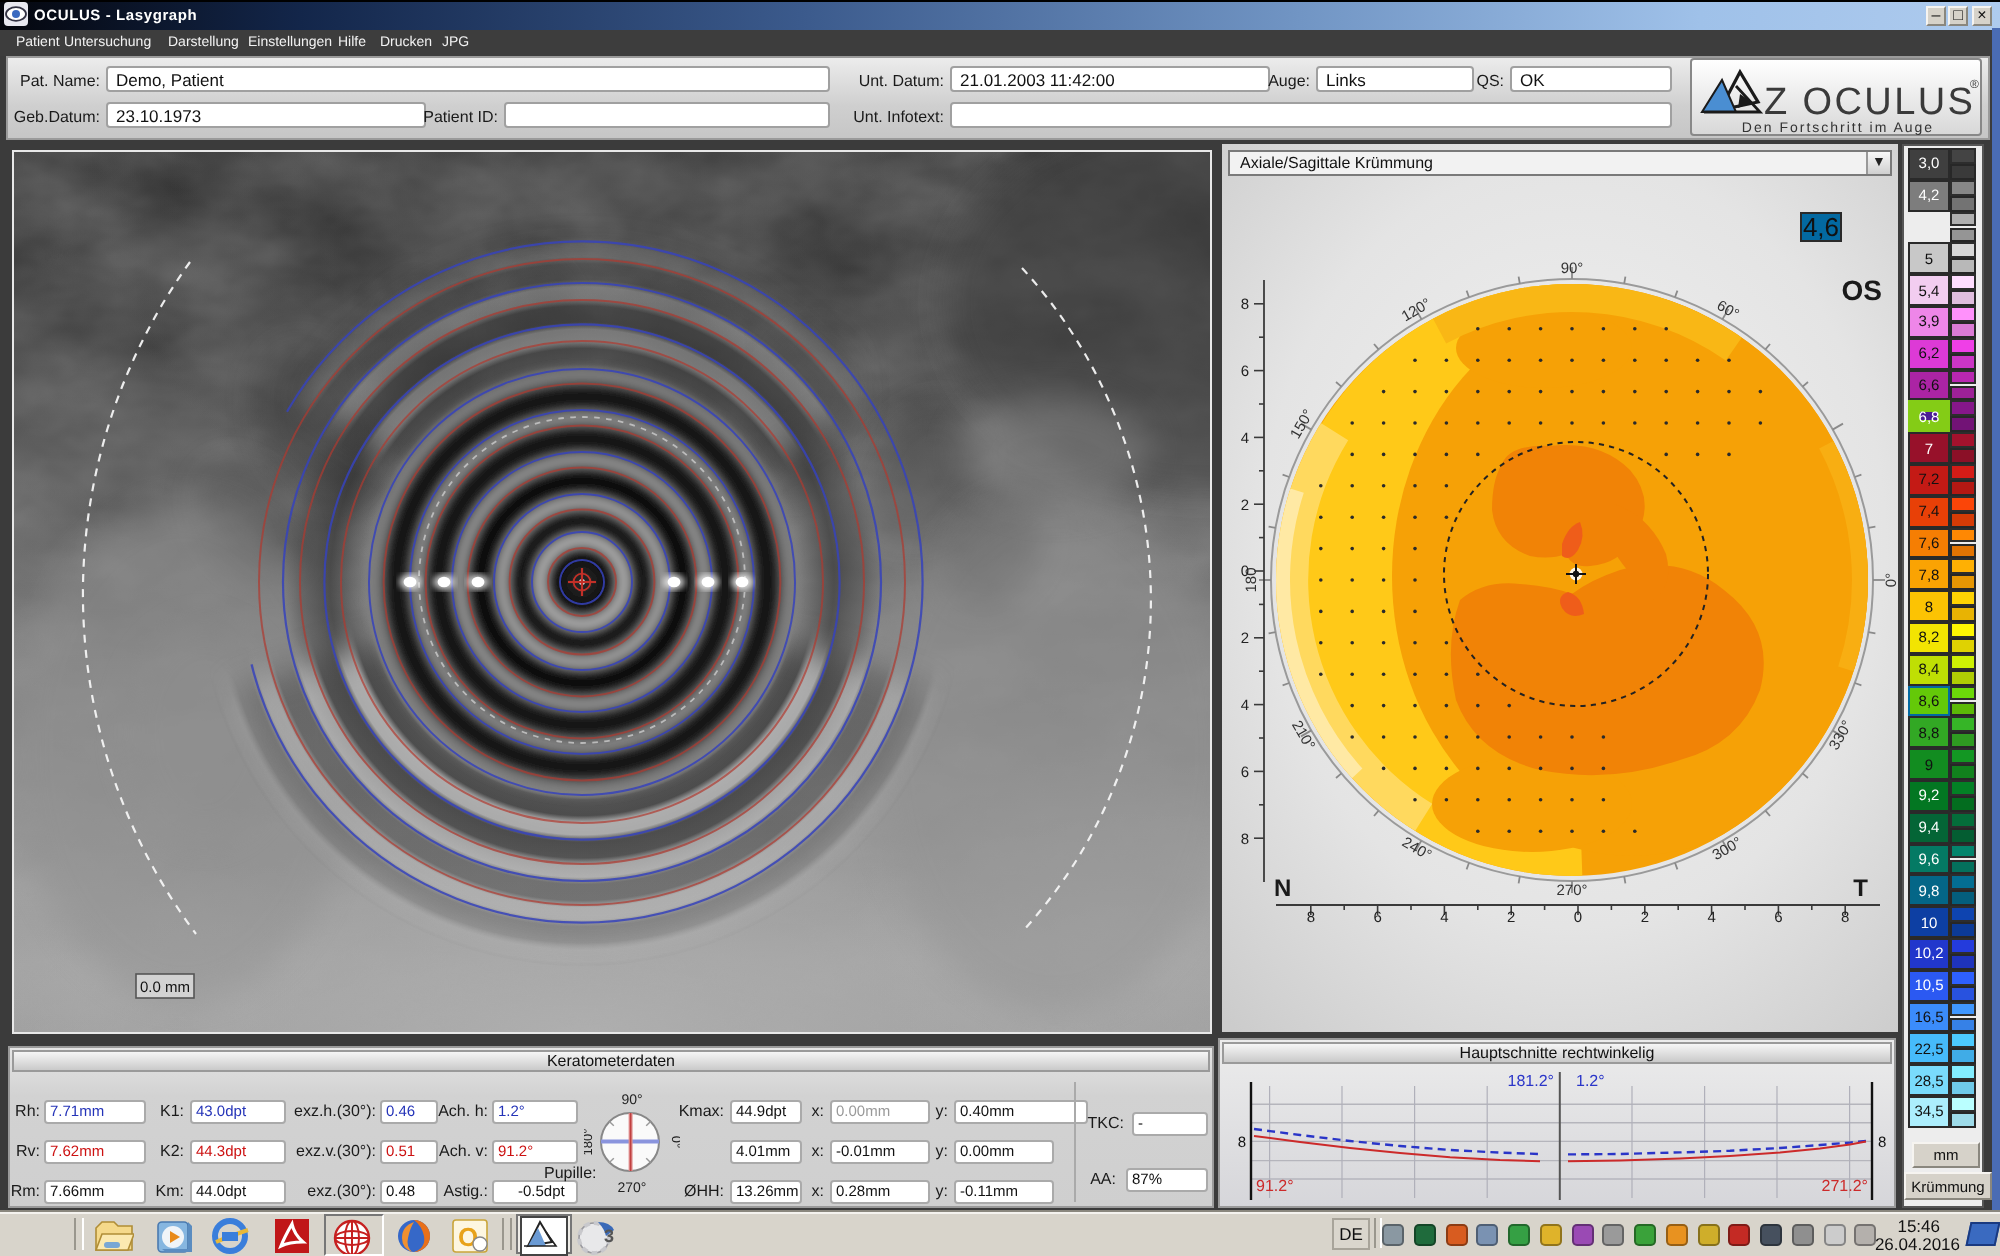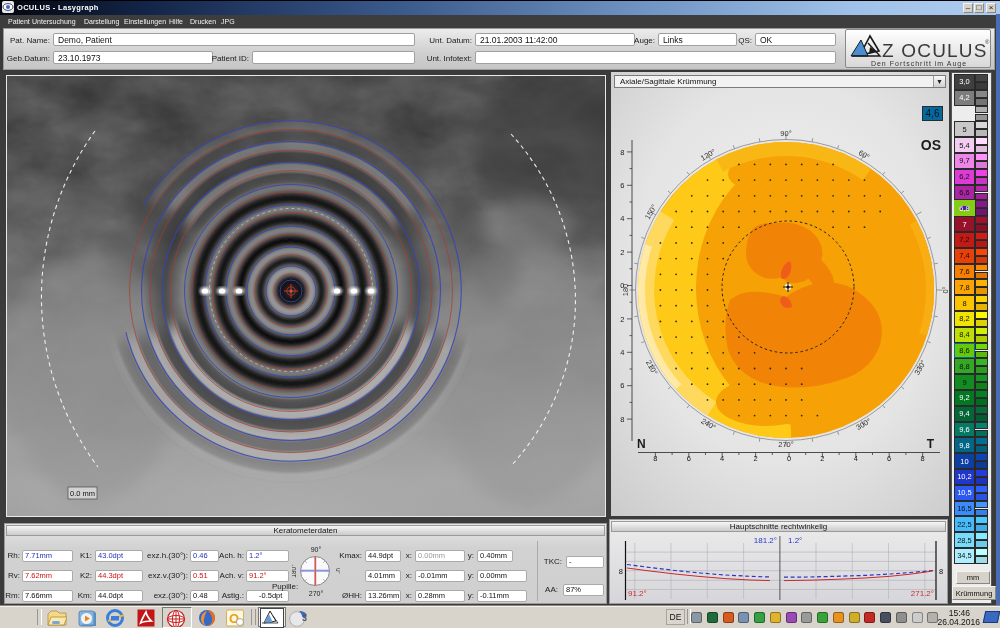--- a/index.html
+++ b/index.html
@@ -502,30 +502,30 @@
   </div>
 <div class="abs" style="left:614px;top:75px;width:332px;height:13px;background:#f2f2f2;border:1px solid #7a7a7a;box-sizing:border-box;font-size:8px;color:#111;line-height:11px;padding-left:5px">Axiale/Sagittale Krümmung</div>
 <div class="abs" style="left:933px;top:76px;width:12px;height:11px;background:linear-gradient(#f8f8f8,#d0d0d0);border-left:1px solid #999;box-sizing:border-box;text-align:center;font-size:7px;line-height:11px;color:#222">▼</div>
 <div style="position:absolute;left:951px;top:72px;width:41px;height:532px;background:#ededed;border:1px solid #555;box-sizing:border-box"></div>
 <div style="position:absolute;left:954px;top:74.0px;width:21px;height:15.8px;background:#3f3f3f;border:1px solid #2a2a2a;box-sizing:border-box;color:#fff;font-size:7.5px;display:flex;align-items:center;justify-content:center">3,0</div>
 <div style="position:absolute;left:975px;top:74.0px;width:13px;height:7.9px;background:#3f3f3f;border:1px solid #2a2a2a;box-sizing:border-box;filter:brightness(1.08)"></div>
 <div style="position:absolute;left:975px;top:81.9px;width:13px;height:7.9px;background:#3f3f3f;border:1px solid #2a2a2a;box-sizing:border-box;filter:brightness(0.92)"></div>
 <div style="position:absolute;left:954px;top:89.8px;width:21px;height:15.8px;background:#7d7d7d;border:1px solid #2a2a2a;box-sizing:border-box;color:#fff;font-size:7.5px;display:flex;align-items:center;justify-content:center">4,2</div>
 <div style="position:absolute;left:975px;top:89.8px;width:13px;height:7.9px;background:#7d7d7d;border:1px solid #2a2a2a;box-sizing:border-box;filter:brightness(1.08)"></div>
 <div style="position:absolute;left:975px;top:97.7px;width:13px;height:7.9px;background:#7d7d7d;border:1px solid #2a2a2a;box-sizing:border-box;filter:brightness(0.92)"></div>
-<div style="position:absolute;left:922px;top:105.6px;width:21px;height:15.8px;background:#0369a1;border:1px solid #2a2a2a;box-sizing:border-box;color:#111;font-size:10px;display:flex;align-items:center;justify-content:center">4,6</div>
+<div style="position:absolute;left:900px;top:105.6px;width:21px;height:15.8px;background:#0369a1;border:1px solid #2a2a2a;box-sizing:border-box;color:#111;font-size:13px;display:flex;align-items:center;justify-content:center">4,6</div>
 <div style="position:absolute;left:975px;top:105.6px;width:13px;height:7.9px;background:#a2a2a2;border:1px solid #2a2a2a;box-sizing:border-box;filter:brightness(1.08)"></div>
 <div style="position:absolute;left:975px;top:113.5px;width:13px;height:7.9px;background:#a2a2a2;border:1px solid #2a2a2a;box-sizing:border-box;filter:brightness(0.92)"></div>
 <div style="position:absolute;left:954px;top:121.4px;width:21px;height:15.8px;background:#c8c8c8;border:1px solid #2a2a2a;box-sizing:border-box;color:#111;font-size:7.5px;display:flex;align-items:center;justify-content:center">5</div>
 <div style="position:absolute;left:975px;top:121.4px;width:13px;height:7.9px;background:#c8c8c8;border:1px solid #2a2a2a;box-sizing:border-box;filter:brightness(1.08)"></div>
 <div style="position:absolute;left:975px;top:129.3px;width:13px;height:7.9px;background:#c8c8c8;border:1px solid #2a2a2a;box-sizing:border-box;filter:brightness(0.92)"></div>
 <div style="position:absolute;left:954px;top:137.2px;width:21px;height:15.8px;background:#f2cdf0;border:1px solid #2a2a2a;box-sizing:border-box;color:#111;font-size:7.5px;display:flex;align-items:center;justify-content:center">5,4</div>
 <div style="position:absolute;left:975px;top:137.2px;width:13px;height:7.9px;background:#f2cdf0;border:1px solid #2a2a2a;box-sizing:border-box;filter:brightness(1.08)"></div>
 <div style="position:absolute;left:975px;top:145.1px;width:13px;height:7.9px;background:#f2cdf0;border:1px solid #2a2a2a;box-sizing:border-box;filter:brightness(0.92)"></div>
-<div style="position:absolute;left:954px;top:153.0px;width:21px;height:15.8px;background:#ee86e8;border:1px solid #2a2a2a;box-sizing:border-box;color:#111;font-size:7.5px;display:flex;align-items:center;justify-content:center">9,7</div>
+<div style="position:absolute;left:954px;top:153.0px;width:21px;height:15.8px;background:#ee86e8;border:1px solid #2a2a2a;box-sizing:border-box;color:#111;font-size:7.5px;display:flex;align-items:center;justify-content:center">3,9</div>
 <div style="position:absolute;left:975px;top:153.0px;width:13px;height:7.9px;background:#ee86e8;border:1px solid #2a2a2a;box-sizing:border-box;filter:brightness(1.08)"></div>
 <div style="position:absolute;left:975px;top:160.9px;width:13px;height:7.9px;background:#ee86e8;border:1px solid #2a2a2a;box-sizing:border-box;filter:brightness(0.92)"></div>
 <div style="position:absolute;left:954px;top:168.8px;width:21px;height:15.8px;background:#dd3ad6;border:1px solid #2a2a2a;box-sizing:border-box;color:#111;font-size:7.5px;display:flex;align-items:center;justify-content:center">6,2</div>
 <div style="position:absolute;left:975px;top:168.8px;width:13px;height:7.9px;background:#dd3ad6;border:1px solid #2a2a2a;box-sizing:border-box;filter:brightness(1.08)"></div>
 <div style="position:absolute;left:975px;top:176.7px;width:13px;height:7.9px;background:#dd3ad6;border:1px solid #2a2a2a;box-sizing:border-box;filter:brightness(0.92)"></div>
 <div style="position:absolute;left:954px;top:184.6px;width:21px;height:15.8px;background:#ab24a4;border:1px solid #2a2a2a;box-sizing:border-box;color:#111;font-size:7.5px;display:flex;align-items:center;justify-content:center">6,6</div>
 <div style="position:absolute;left:975px;top:184.6px;width:13px;height:7.9px;background:#ab24a4;border:1px solid #2a2a2a;box-sizing:border-box;filter:brightness(1.08)"></div>
 <div style="position:absolute;left:975px;top:192.5px;width:13px;height:7.9px;background:#ab24a4;border:1px solid #2a2a2a;box-sizing:border-box;filter:brightness(0.92)"></div>
 <div style="position:absolute;left:954px;top:200.4px;width:21px;height:15.8px;background:#4c1d95;border:6px solid #84cc16;box-sizing:border-box;color:#fff;font-size:7.5px;display:flex;align-items:center;justify-content:center">6,8</div>
 <div style="position:absolute;left:975px;top:200.4px;width:13px;height:7.9px;background:#7c1580;border:1px solid #2a2a2a;box-sizing:border-box;filter:brightness(1.08)"></div>
@@ -630,21 +630,21 @@
 <div style="position:absolute;left:365px;top:569.5px;width:36px;height:12px;background:#fff;border:1px solid #aaa;border-radius:2px;box-sizing:border-box;font-size:7.5px;color:#111;line-height:10px;padding-left:2px">4.01mm</div>
 <div style="position:absolute;left:272px;top:589.5px;width:90px;height:12px;font-size:8px;color:#1a1a1a;text-align:right;line-height:12px">ØHH:</div>
 <div style="position:absolute;left:365px;top:589.5px;width:36px;height:12px;background:#fff;border:1px solid #aaa;border-radius:2px;box-sizing:border-box;font-size:7.5px;color:#111;line-height:10px;padding-left:2px">13.26mm</div>
 <div style="position:absolute;left:322px;top:549.5px;width:90px;height:12px;font-size:8px;color:#1a1a1a;text-align:right;line-height:12px">x:</div>
 <div style="position:absolute;left:415px;top:549.5px;width:50px;height:12px;background:#fff;border:1px solid #aaa;border-radius:2px;box-sizing:border-box;font-size:7.5px;color:#999;line-height:10px;padding-left:2px">0.00mm</div>
 <div style="position:absolute;left:322px;top:569.5px;width:90px;height:12px;font-size:8px;color:#1a1a1a;text-align:right;line-height:12px">x:</div>
 <div style="position:absolute;left:415px;top:569.5px;width:50px;height:12px;background:#fff;border:1px solid #aaa;border-radius:2px;box-sizing:border-box;font-size:7.5px;color:#111;line-height:10px;padding-left:2px">-0.01mm</div>
 <div style="position:absolute;left:322px;top:589.5px;width:90px;height:12px;font-size:8px;color:#1a1a1a;text-align:right;line-height:12px">x:</div>
 <div style="position:absolute;left:415px;top:589.5px;width:50px;height:12px;background:#fff;border:1px solid #aaa;border-radius:2px;box-sizing:border-box;font-size:7.5px;color:#111;line-height:10px;padding-left:2px">0.28mm</div>
 <div style="position:absolute;left:384px;top:549.5px;width:90px;height:12px;font-size:8px;color:#1a1a1a;text-align:right;line-height:12px">y:</div>
-<div style="position:absolute;left:477px;top:549.5px;width:36px;height:12px;background:#fff;border:1px solid #aaa;border-radius:2px;box-sizing:border-box;font-size:7.5px;color:#111;line-height:10px;padding-left:2px">0.40mm</div>
+<div style="position:absolute;left:477px;top:549.5px;width:67px;height:12px;background:#fff;border:1px solid #aaa;border-radius:2px;box-sizing:border-box;font-size:7.5px;color:#111;line-height:10px;padding-left:2px">0.40mm</div>
 <div style="position:absolute;left:384px;top:569.5px;width:90px;height:12px;font-size:8px;color:#1a1a1a;text-align:right;line-height:12px">y:</div>
 <div style="position:absolute;left:477px;top:569.5px;width:50px;height:12px;background:#fff;border:1px solid #aaa;border-radius:2px;box-sizing:border-box;font-size:7.5px;color:#111;line-height:10px;padding-left:2px">0.00mm</div>
 <div style="position:absolute;left:384px;top:589.5px;width:90px;height:12px;font-size:8px;color:#1a1a1a;text-align:right;line-height:12px">y:</div>
 <div style="position:absolute;left:477px;top:589.5px;width:50px;height:12px;background:#fff;border:1px solid #aaa;border-radius:2px;box-sizing:border-box;font-size:7.5px;color:#111;line-height:10px;padding-left:2px">-0.11mm</div>
 <div style="position:absolute;left:472px;top:555.5px;width:90px;height:12px;font-size:8px;color:#1a1a1a;text-align:right;line-height:12px">TKC:</div>
 <div style="position:absolute;left:566px;top:555.5px;width:38px;height:12px;background:#fff;border:1px solid #aaa;border-radius:2px;box-sizing:border-box;font-size:7.5px;color:#111;line-height:10px;padding-left:2px">-</div>
 <div style="position:absolute;left:468px;top:583.5px;width:90px;height:12px;font-size:8px;color:#1a1a1a;text-align:right;line-height:12px">AA:</div>
 <div style="position:absolute;left:563px;top:583.5px;width:41px;height:12px;background:#fff;border:1px solid #aaa;border-radius:2px;box-sizing:border-box;font-size:7.5px;color:#111;line-height:10px;padding-left:2px">87%</div>
 <div style="position:absolute;left:537px;top:541px;width:1px;height:60px;background:#aaa"></div>
 <div class="abs" style="left:292px;top:544px">

